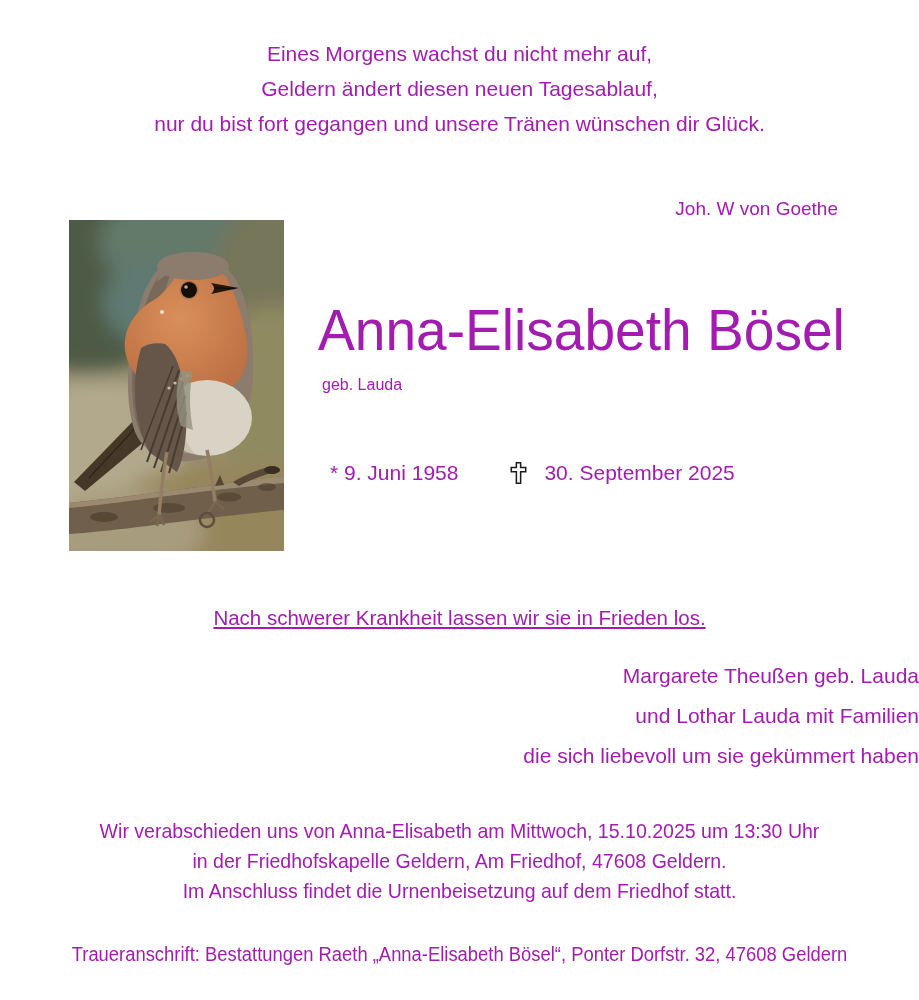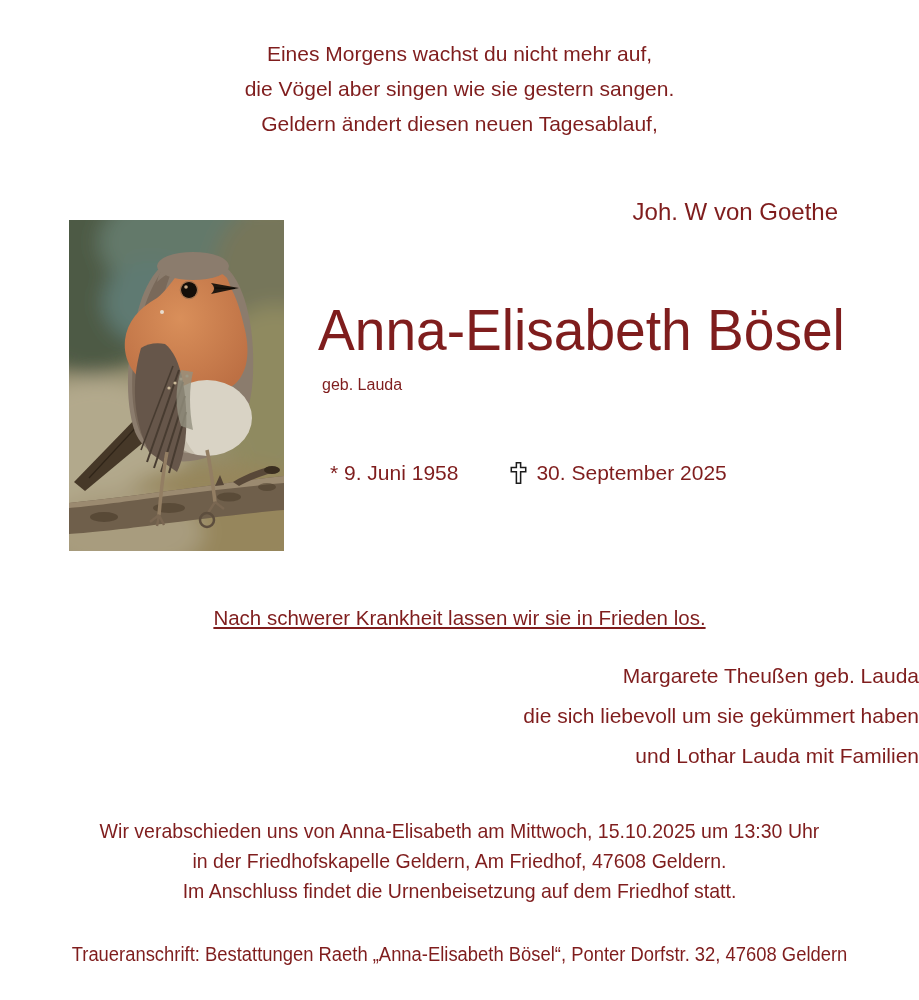--- a/index.html
+++ b/index.html
@@ -1,37 +1,37 @@
 <!DOCTYPE html>
 <html><head>
 <meta charset="utf-8">
 <style>
   html, body { margin: 0; padding: 0; background: #ffffff; }
   .page {
     position: relative;
     width: 919px;
     height: 1000px;
     background: #ffffff;
-    color: #7f1d1d;
+    color: #a21caf;
     font-family: "Liberation Sans", sans-serif;
     overflow: hidden;
   }
 
   .poem {
     position: absolute;
     top: 36px; left: 0; width: 100%;
     text-align: center;
     font-size: 21px;
     line-height: 35px;
   }
 
   .attribution {
     position: absolute;
     top: 198px; right: 81px;
-    font-size: 24px;
+    font-size: 19px;
   }
 
   .photo {
     position: absolute;
     top: 220px; left: 69px;
     width: 215px; height: 331px;
     overflow: hidden;
   }
   .photo svg { display: block; }
 
@@ -52,21 +52,21 @@
   }
 
   .dates {
     position: absolute;
     top: 461px; left: 330px;
     font-size: 21px;
     display: flex;
     align-items: center;
   }
   .birth { margin-right: 52px; }
-  .death { display: flex; align-items: center; gap: 9px; }
+  .death { display: flex; align-items: center; gap: 17px; }
   .cross-svg { width: 17px; height: 24px; display: block; }
 
   .farewell {
     position: absolute;
     top: 606px; left: 0; width: 100%;
     text-align: center;
     font-size: 20.5px;
     text-decoration: underline;
   }
 
@@ -98,22 +98,22 @@
     white-space: nowrap;
   }
 </style>
 </head>
 <body>
 
 <div class="page">
 
   <div class="poem">
     <div>Eines Morgens wachst du nicht mehr auf,</div>
-    <div>die Vögel aber singen wie sie gestern sangen.</div>
     <div>Geldern ändert diesen neuen Tagesablauf,</div>
+    <div>nur du bist fort gegangen und unsere Tränen wünschen dir Glück.</div>
   </div>
 
   <div class="attribution">Joh. W von Goethe</div>
 
   <div class="photo">
     <svg width="215" height="331" viewBox="0 0 215 331" xmlns="http://www.w3.org/2000/svg">
       <defs>
         <filter id="bgblur" x="-30%" y="-30%" width="160%" height="160%">
           <feGaussianBlur stdDeviation="10"></feGaussianBlur>
         </filter>
@@ -206,22 +206,22 @@
         <path d="M7.5 1.5 H12.5 V7 H18.5 V12 H12.5 V25.5 H7.5 V12 H1.5 V7 H7.5 Z" fill="none" stroke="#1c1c1c" stroke-width="1.8" stroke-linejoin="miter"></path>
       </svg>
       <span>30. September 2025</span>
     </span>
   </div>
 
   <div class="farewell">Nach schwerer Krankheit lassen wir sie in Frieden los.</div>
 
   <div class="mourners">
     <div>Margarete Theußen geb. Lauda</div>
+    <div>und Lothar Lauda mit Familien</div>
     <div>die sich liebevoll um sie gekümmert haben</div>
-    <div>und Lothar Lauda mit Familien</div>
   </div>
 
   <div class="service">
     <div>Wir verabschieden uns von Anna-Elisabeth am Mittwoch, 15.10.2025 um 13:30 Uhr</div>
     <div>in der Friedhofskapelle Geldern, Am Friedhof, 47608 Geldern.</div>
     <div>Im Anschluss findet die Urnenbeisetzung auf dem Friedhof statt.</div>
   </div>
 
   <div class="address">Traueranschrift: Bestattungen Raeth „Anna-Elisabeth Bösel“, Ponter Dorfstr. 32, 47608 Geldern</div>
 

